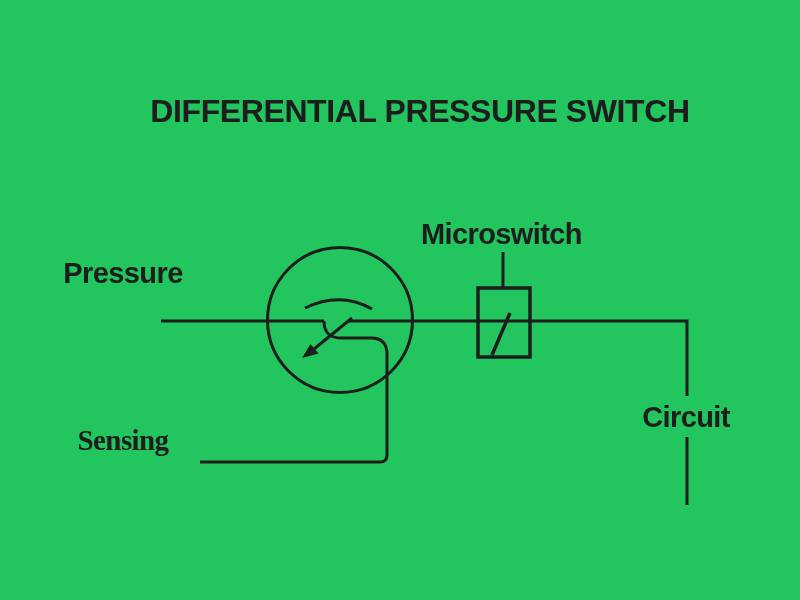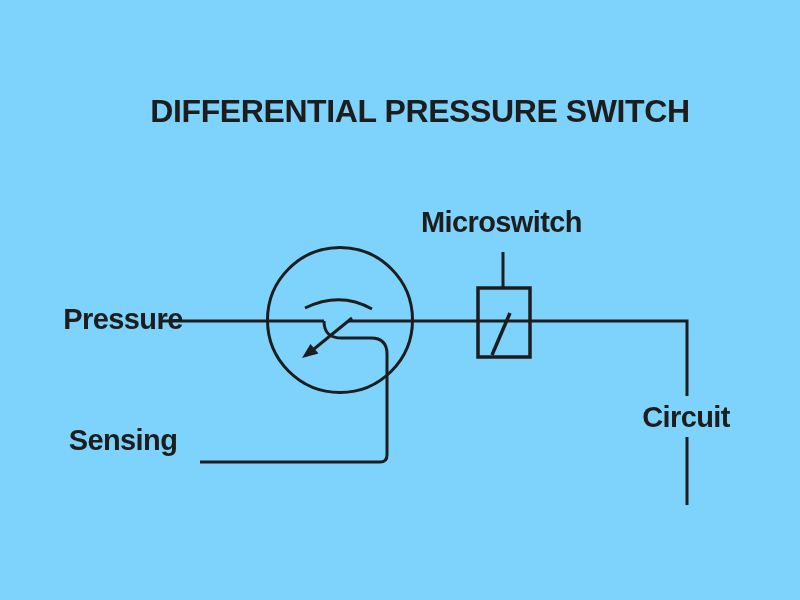--- a/index.html
+++ b/index.html
@@ -8,21 +8,21 @@
     width: 800px;
     height: 600px;
     background: #ffffff;
     font-family: "Liberation Sans", sans-serif;
     overflow: hidden;
   }
   .stage {
     position: relative;
     width: 800px;
     height: 600px;
-    background: #7dd3fc;
+    background: #22c55e;
     color: #1d1d1d;
   }
   .stage svg {
     position: absolute;
     left: 0;
     top: 0;
   }
   .label {
     position: absolute;
     color: #1d1d1d;
@@ -37,36 +37,36 @@
     font-size: 32px;
     letter-spacing: -0.4px;
   }
   .pressure-port {
     left: 43px;
     top: 258px;
     width: 160px;
     font-size: 29px;
     letter-spacing: -0.6px;
     line-height: 30px;
-    margin-top: 46px;
   }
   .microswitch {
     left: 421px;
-    top: 206px;
+    top: 218px;
     width: 160px;
     font-size: 29px;
     letter-spacing: -0.6px;
   }
   .sensing-element {
     left: 43px;
     top: 424px;
     width: 160px;
     font-size: 29px;
     letter-spacing: -0.6px;
     line-height: 32px;
+    font-family: Liberation Serif, serif;
   }
   .circuit {
     left: 616px;
     top: 401px;
     width: 140px;
     font-size: 29px;
     letter-spacing: -0.6px;
   }
 </style>
 </head>

